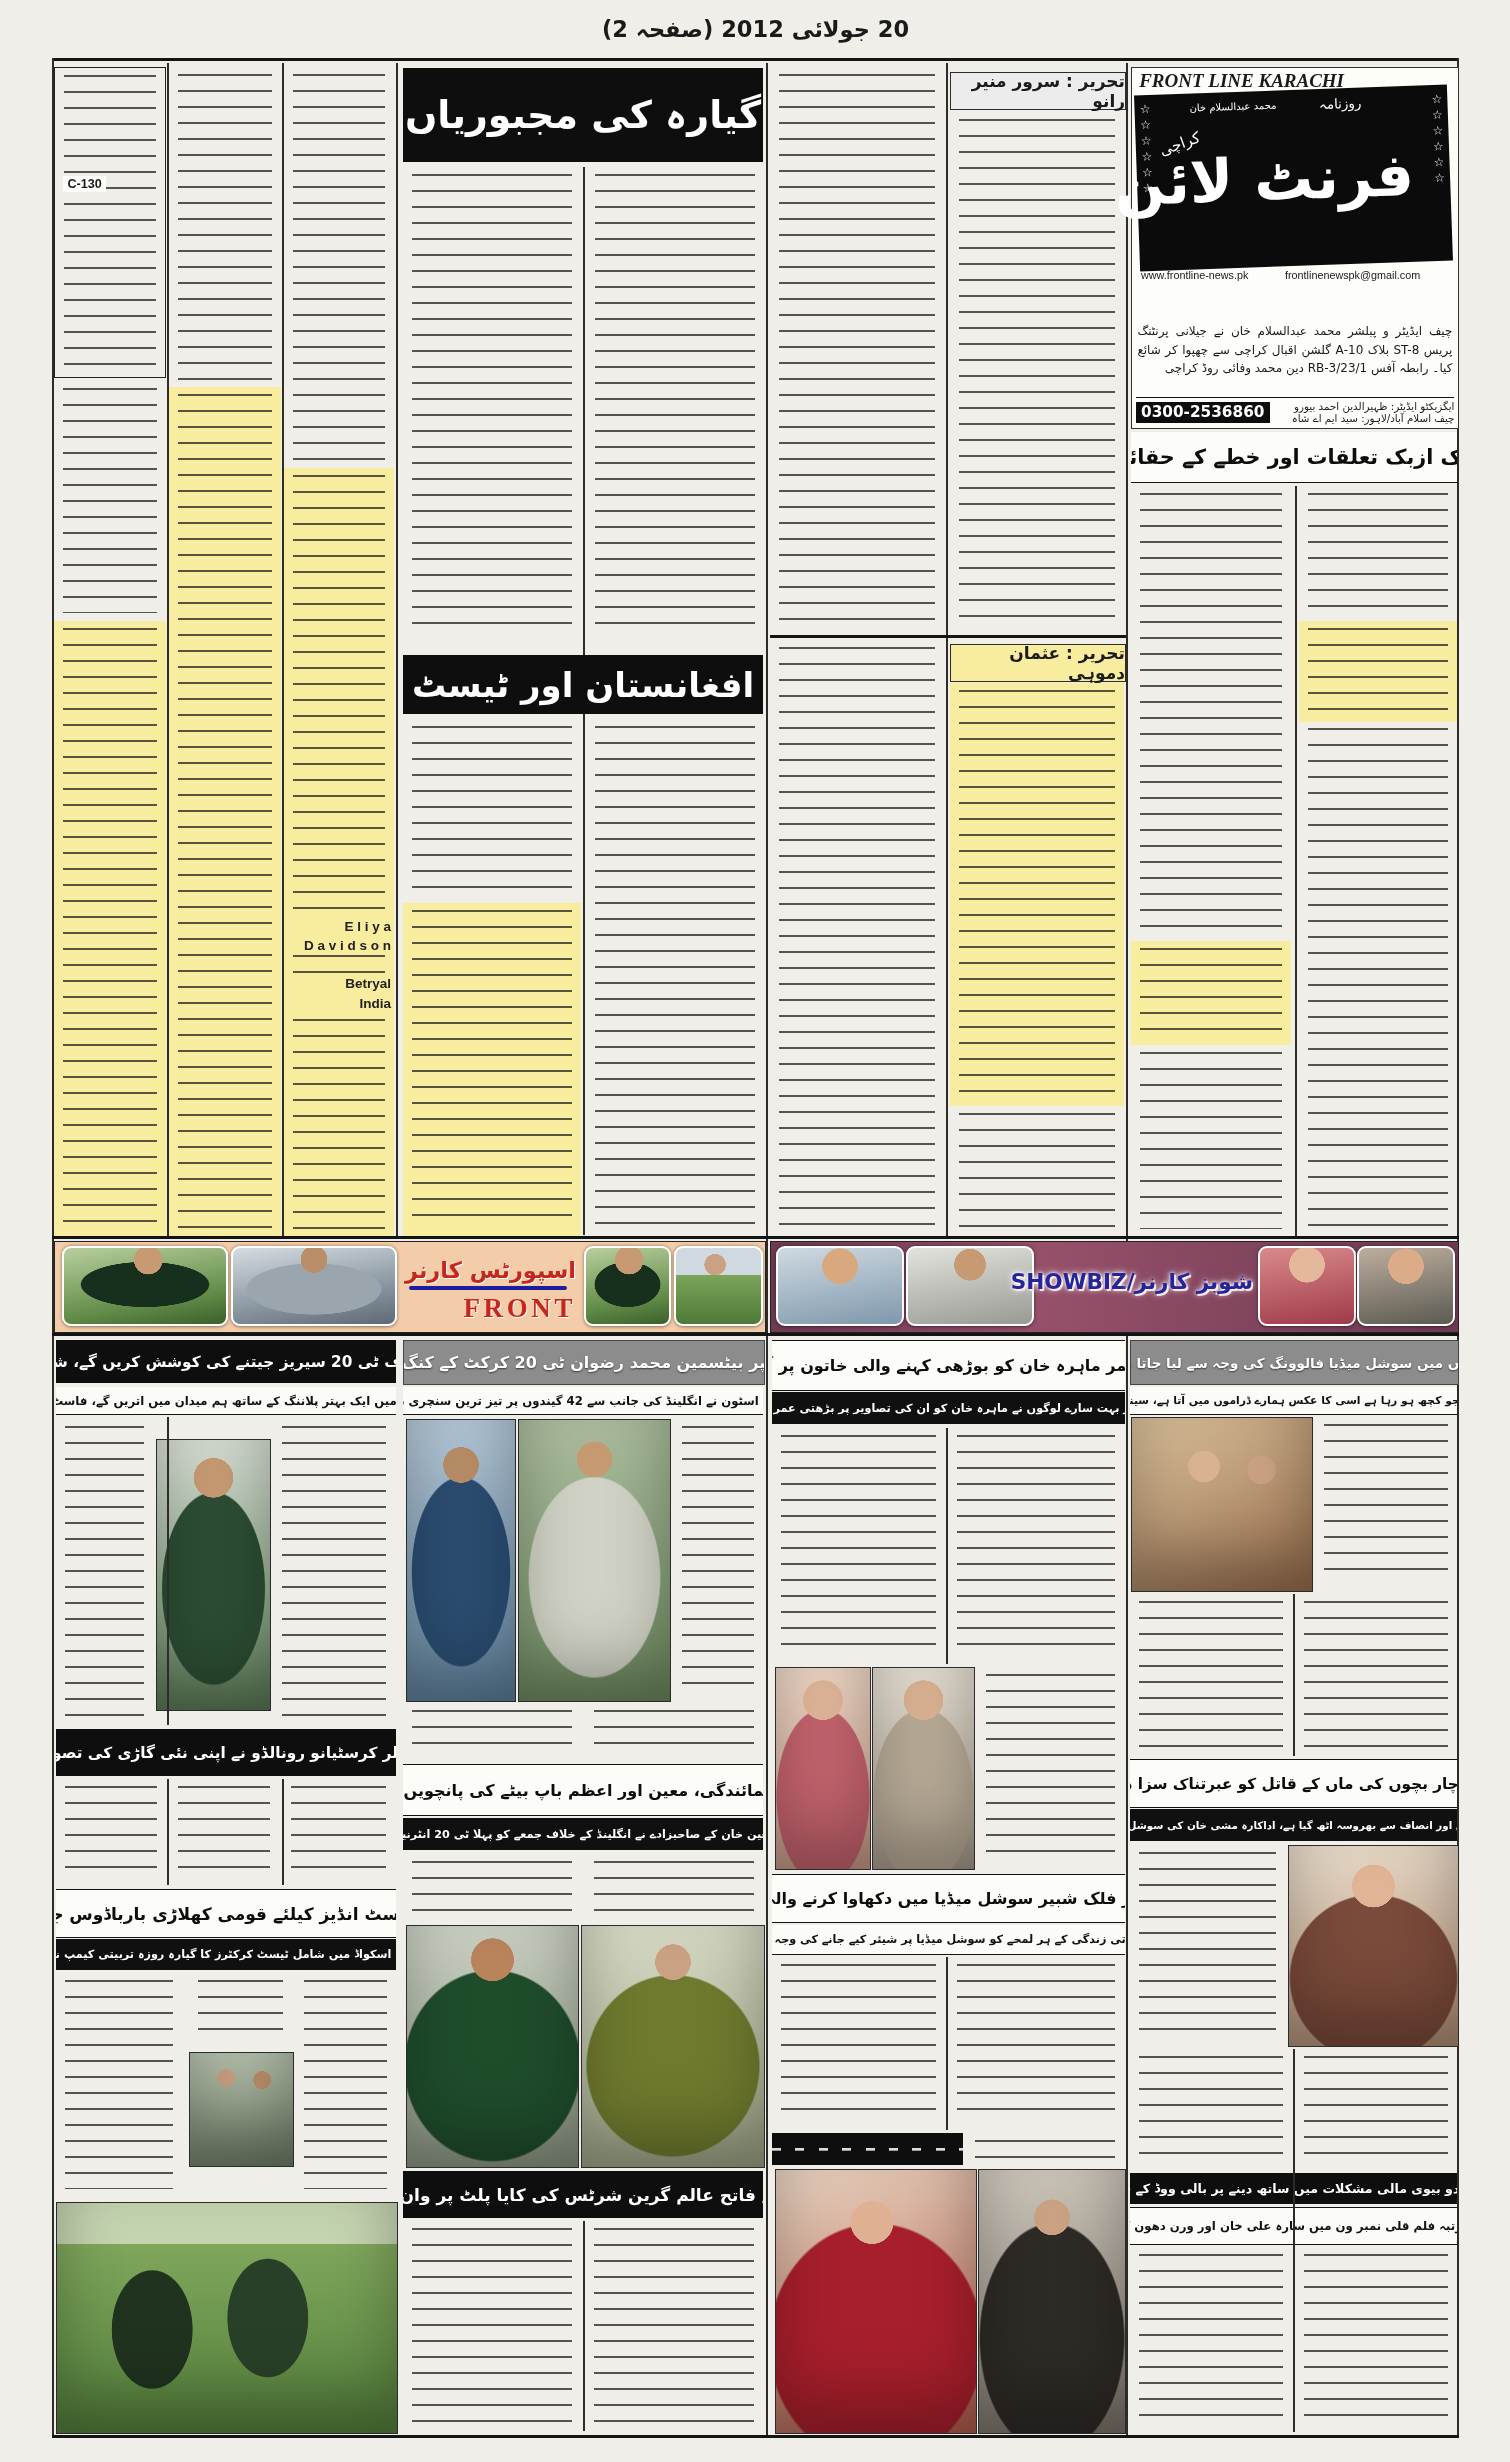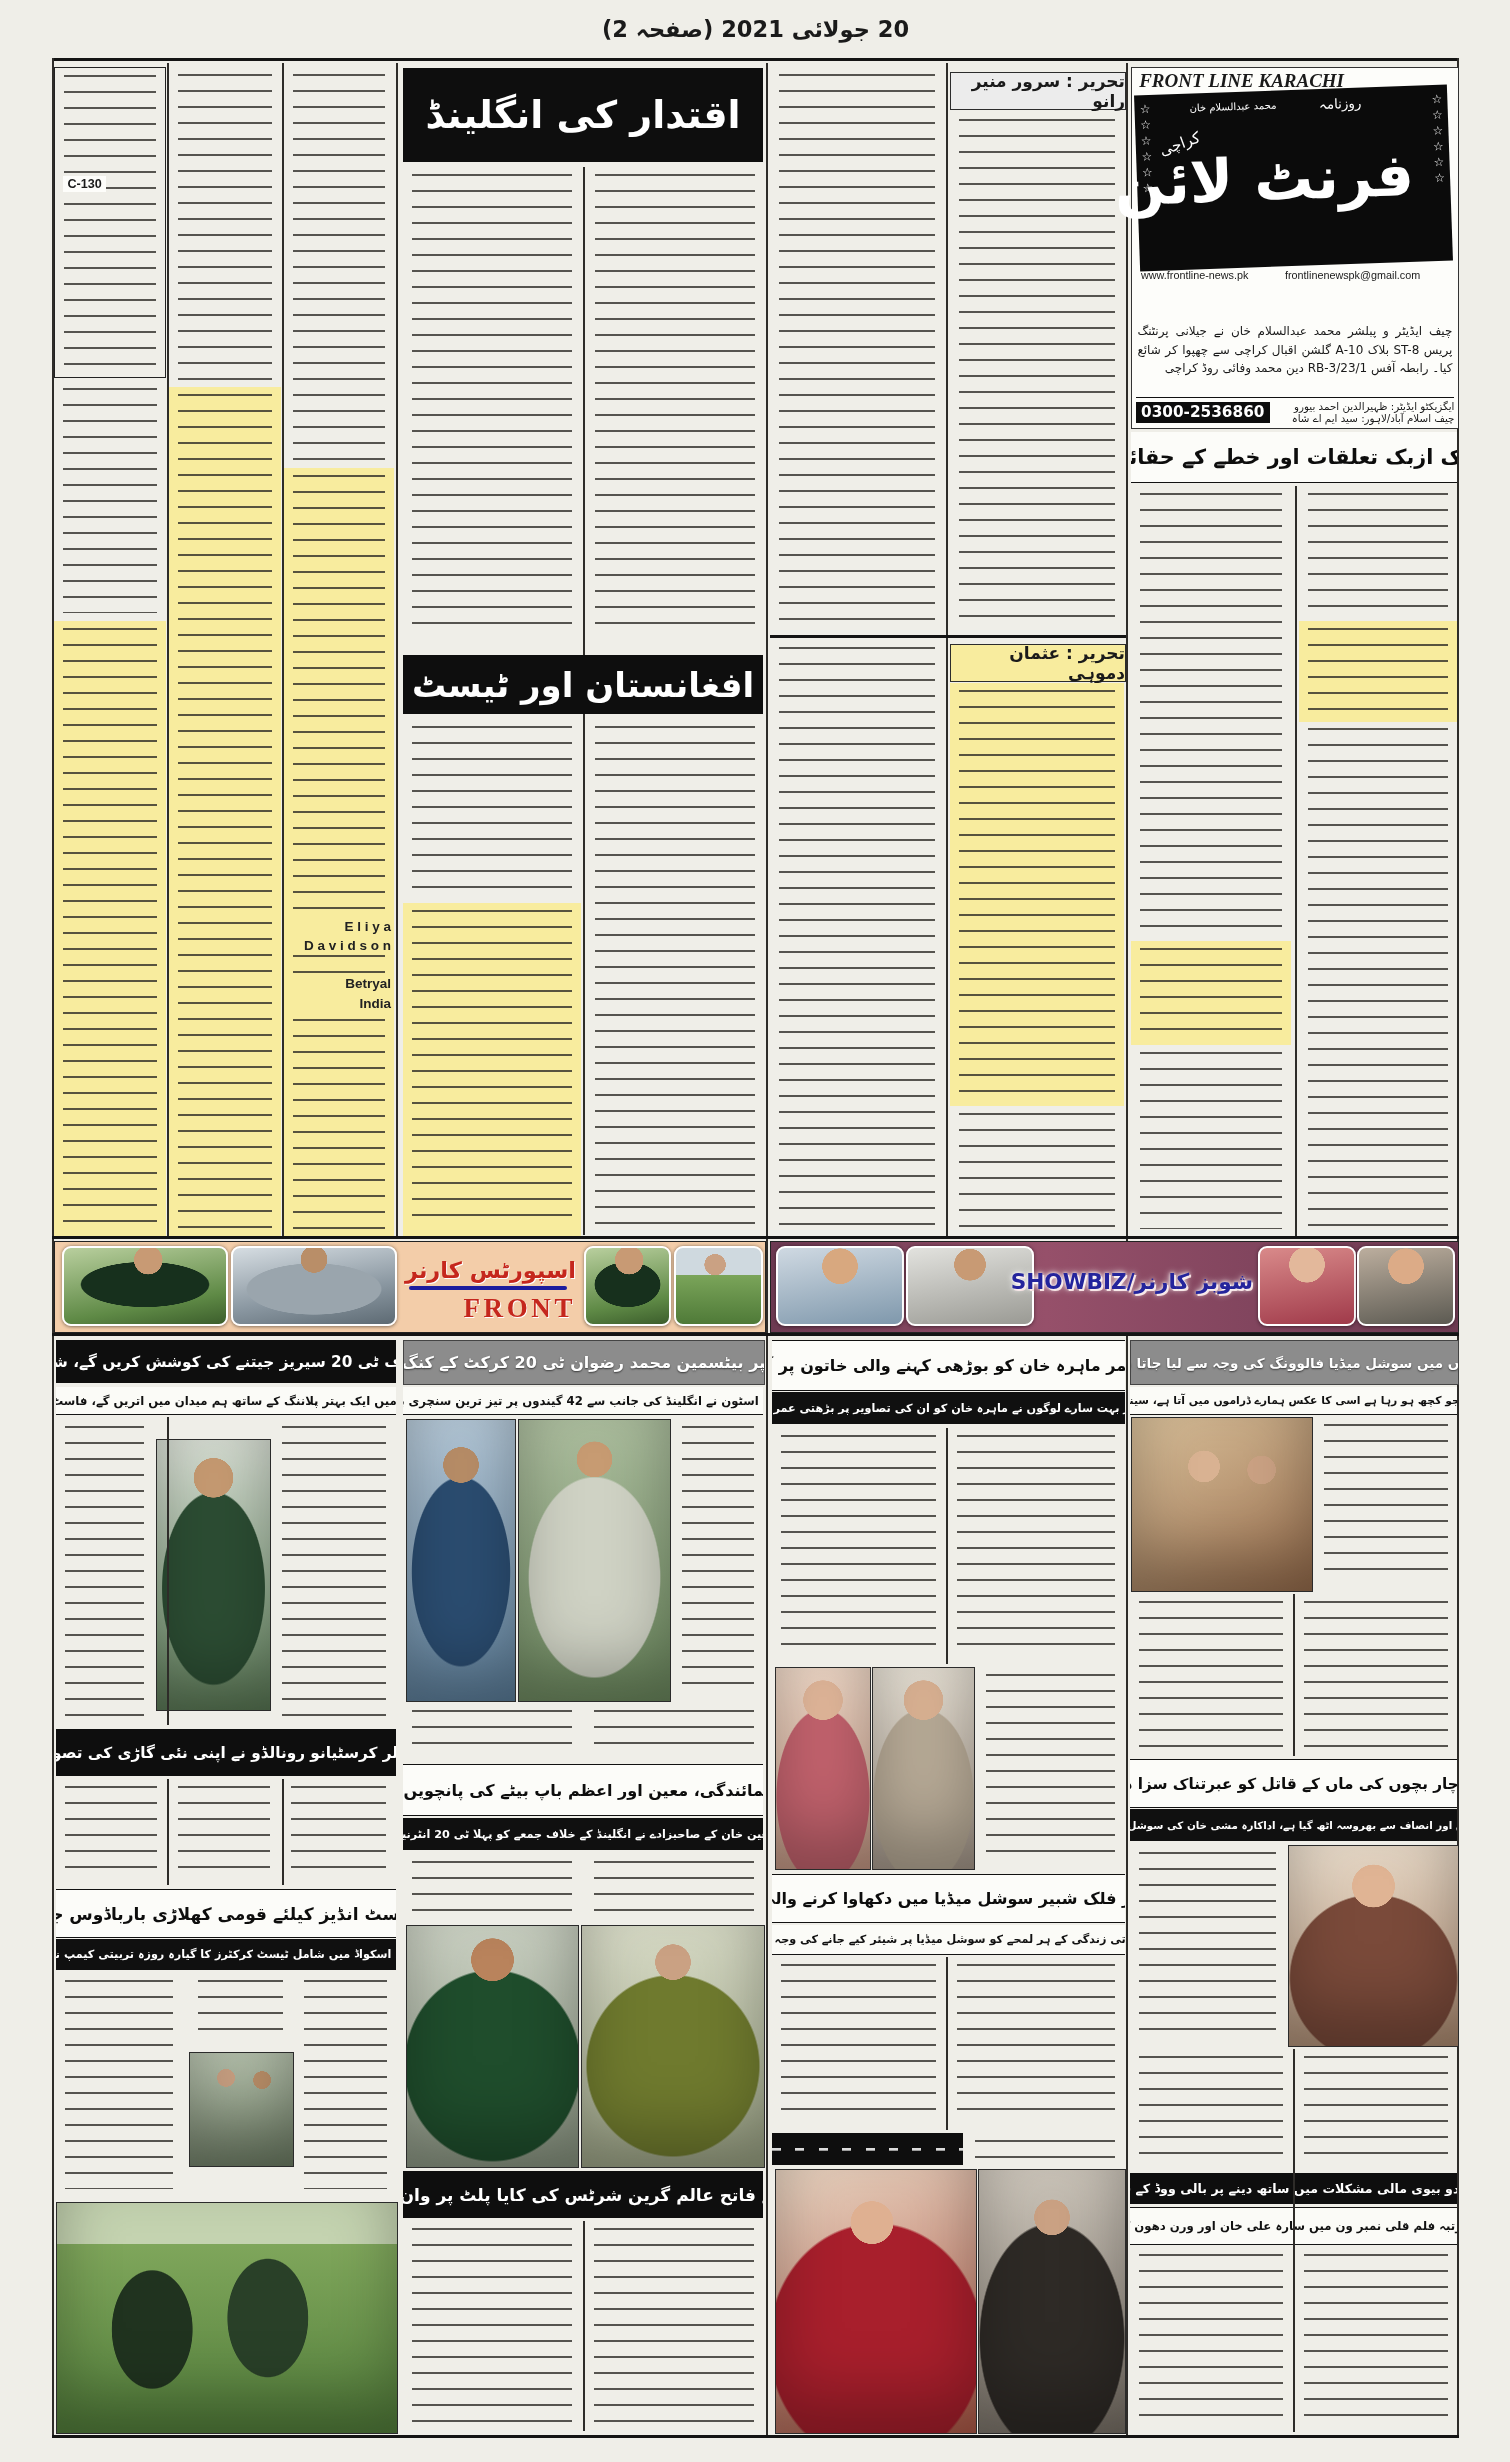--- a/index.html
+++ b/index.html
@@ -64,21 +64,21 @@
   .mast{background:#fdfdfa;border:0.9px solid #333}
   .mast-black{background:#0b0b0b;color:#fff;transform:rotate(-2deg)}
   .mast-title{font-weight:bold;font-size:59px;line-height:1;white-space:nowrap}
   .stars{writing-mode:vertical-rl;font-size:11.7px;letter-spacing:1.8px;color:#fff}
   .redbar{background:#0e0e0e;background-image:repeating-linear-gradient(90deg,rgba(255,255,255,.85) 0 9px,transparent 9px 23.4px);background-size:100% 2.7px;background-position:center;background-repeat:no-repeat}
   .en-word{font-family:"Liberation Sans",sans-serif;font-weight:bold;color:#222;background:#f8ec9e;display:block;white-space:nowrap}
 </style>
 </head>
 <body>
 
-<div class="abs" style="top:16px;left:0;width:100%;text-align:center;font-weight:bold;font-size:22.5px">20 جولائی 2021 (صفحہ 2)</div>
+<div class="abs" style="top:16px;left:0;width:100%;text-align:center;font-weight:bold;font-size:22.5px">20 جولائی 2012 (صفحہ 2)</div>
 <div class="abs hline" style="top:58px;left:52px;width:1407px"></div>
 
 <div class="abs vline" style="top:58px;left:52px;height:2380px"></div>
 <div class="abs vline" style="top:58px;left:1457px;height:2380px"></div>
 <div class="abs hline" style="top:2435px;left:52px;width:1407px"></div>
 
 <div class="abs vline" style="top:63px;left:396px;height:1173px"></div>
 <div class="abs vline" style="top:63px;left:766px;height:2372px"></div>
 <div class="abs vline" style="top:63px;left:1126px;height:2372px"></div>
 <div class="abs vline" style="top:63px;left:167px;height:1173px"></div>
@@ -112,21 +112,21 @@
     <div class="lines" style="height:100%"></div>
   </div>
 
 <div class="abs" style="top:919px;left:290px;width:101px">
   <span class="en-word" style="font-size:13.5px;margin-bottom:3.6px">E l i y a</span>
   <span class="en-word" style="font-size:13.5px;margin-bottom:23.4px">D a v i d s o n</span>
   <span class="en-word" style="font-size:13.5px;margin-bottom:5.4px">Betryal</span>
   <span class="en-word" style="font-size:13.5px">India</span>
 </div>
 
-<div class="abs hbox" style="top:68px;left:403px;width:360px;height:94px;font-size:38px">اقتدار کی انگلینڈ</div>
+<div class="abs hbox" style="top:68px;left:403px;width:360px;height:94px;font-size:38px">گیارہ کی مجبوریاں</div>
 <div class="abs col" style="top:167px;left:403px;width:178px;height:473px">
     <div class="lines" style="height:100%"></div>
   </div>
 <div class="abs col" style="top:167px;left:586px;width:178px;height:473px">
     <div class="lines" style="height:100%"></div>
   </div>
 
 <div class="abs hbox" style="top:655px;left:403px;width:360px;height:59px;font-size:34px">افغانستان اور ٹیسٹ</div>
 <div class="abs col" style="top:719px;left:403px;width:178px;height:183px">
     <div class="lines" style="height:100%"></div>

